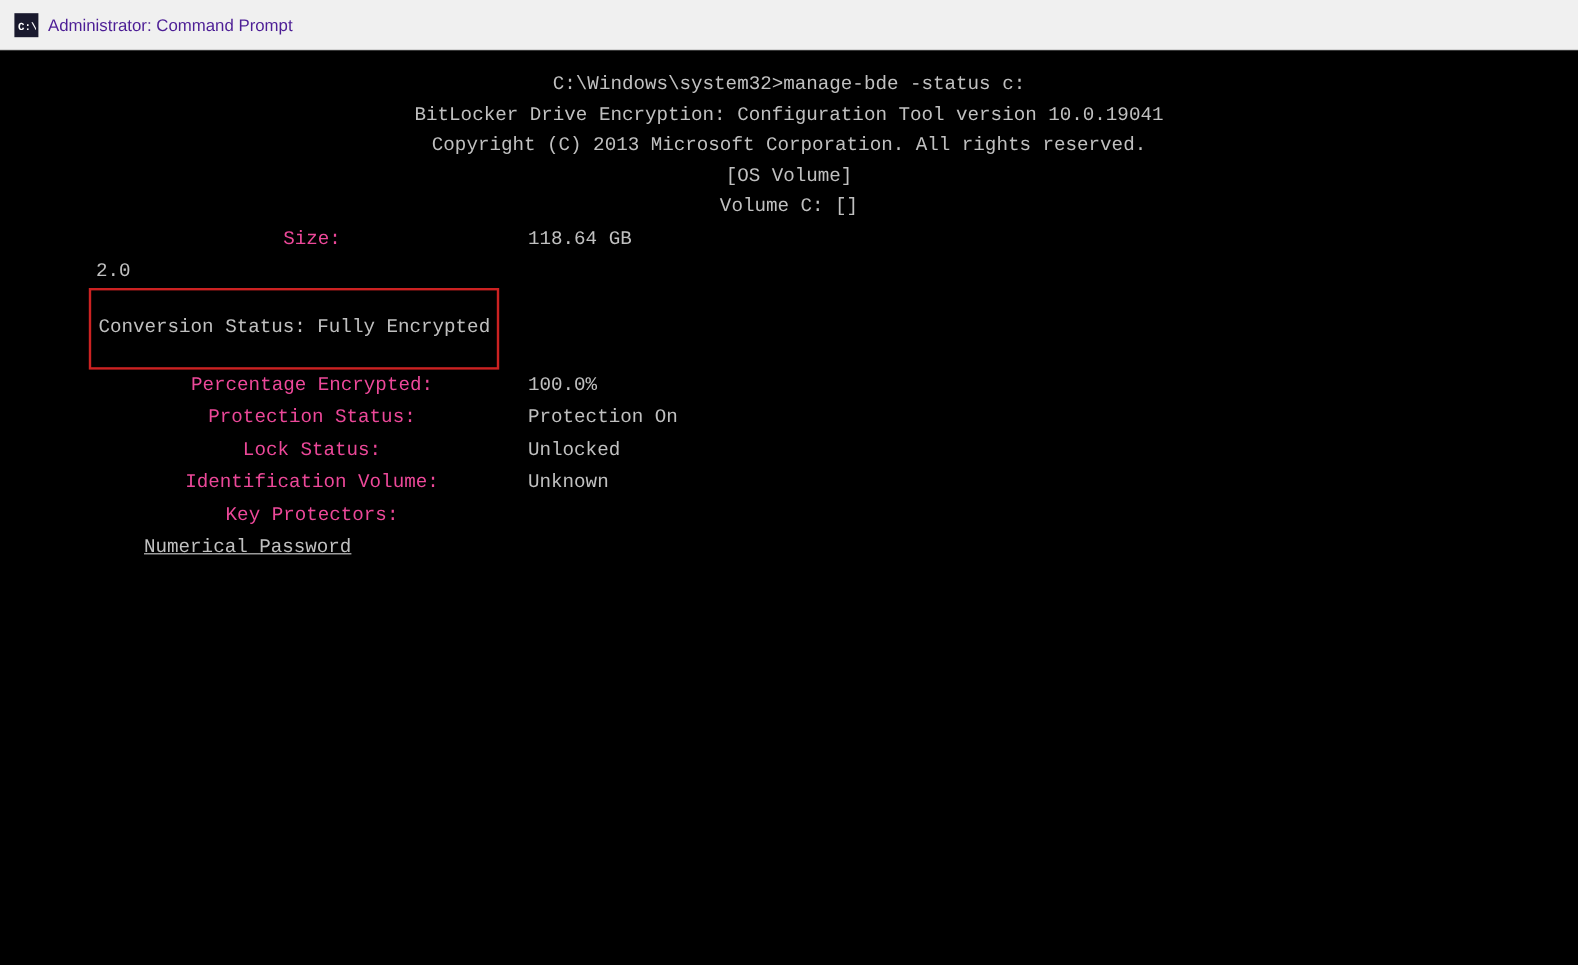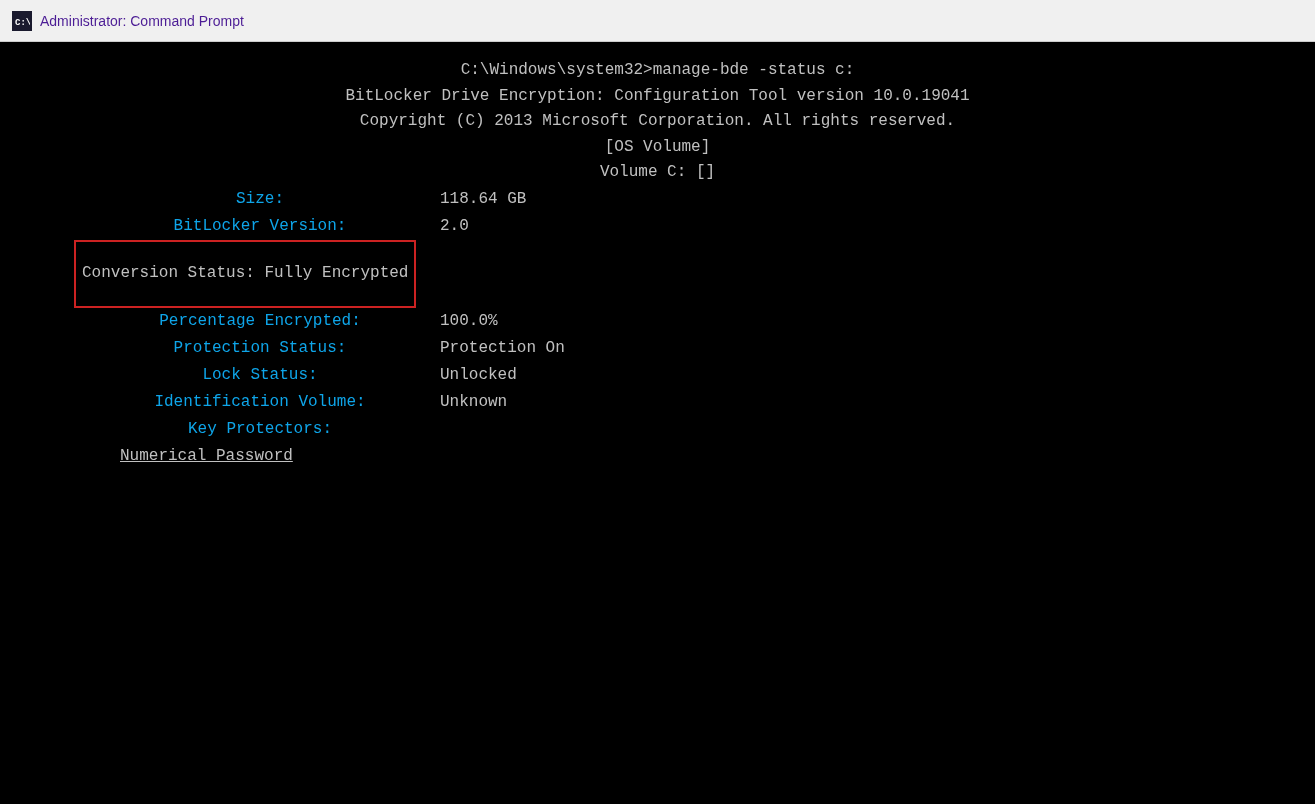--- a/index.html
+++ b/index.html
@@ -80,21 +80,21 @@
       padding-left: 60px;
     }
 
     .info-row {
       display: flex;
       line-height: 1.7;
     }
 
     .info-label {
       min-width: 360px;
-      color: #0ea5e9;
+      color: #ec4899;
     }
 
     .info-value {
       color: #c0c0c0;
     }
 
     .info-row-highlighted .info-label,
     .info-row-highlighted .info-value {
       color: #c0c0c0;
     }
@@ -133,21 +133,20 @@
 
     
     <div class="info-table">
 
       <div class="info-row">
         <span class="info-label">Size:                 </span>
         <span class="info-value">118.64 GB</span>
       </div>
 
       <div class="info-row">
-        <span class="info-label">BitLocker Version:    </span>
         <span class="info-value">2.0</span>
       </div>
 
       <div class="info-row info-row-highlighted">
         <span class="highlighted-line">
           <span class="info-label">Conversion Status:   </span>
           <span class="info-value">Fully Encrypted</span>
         </span>
       </div>
 

